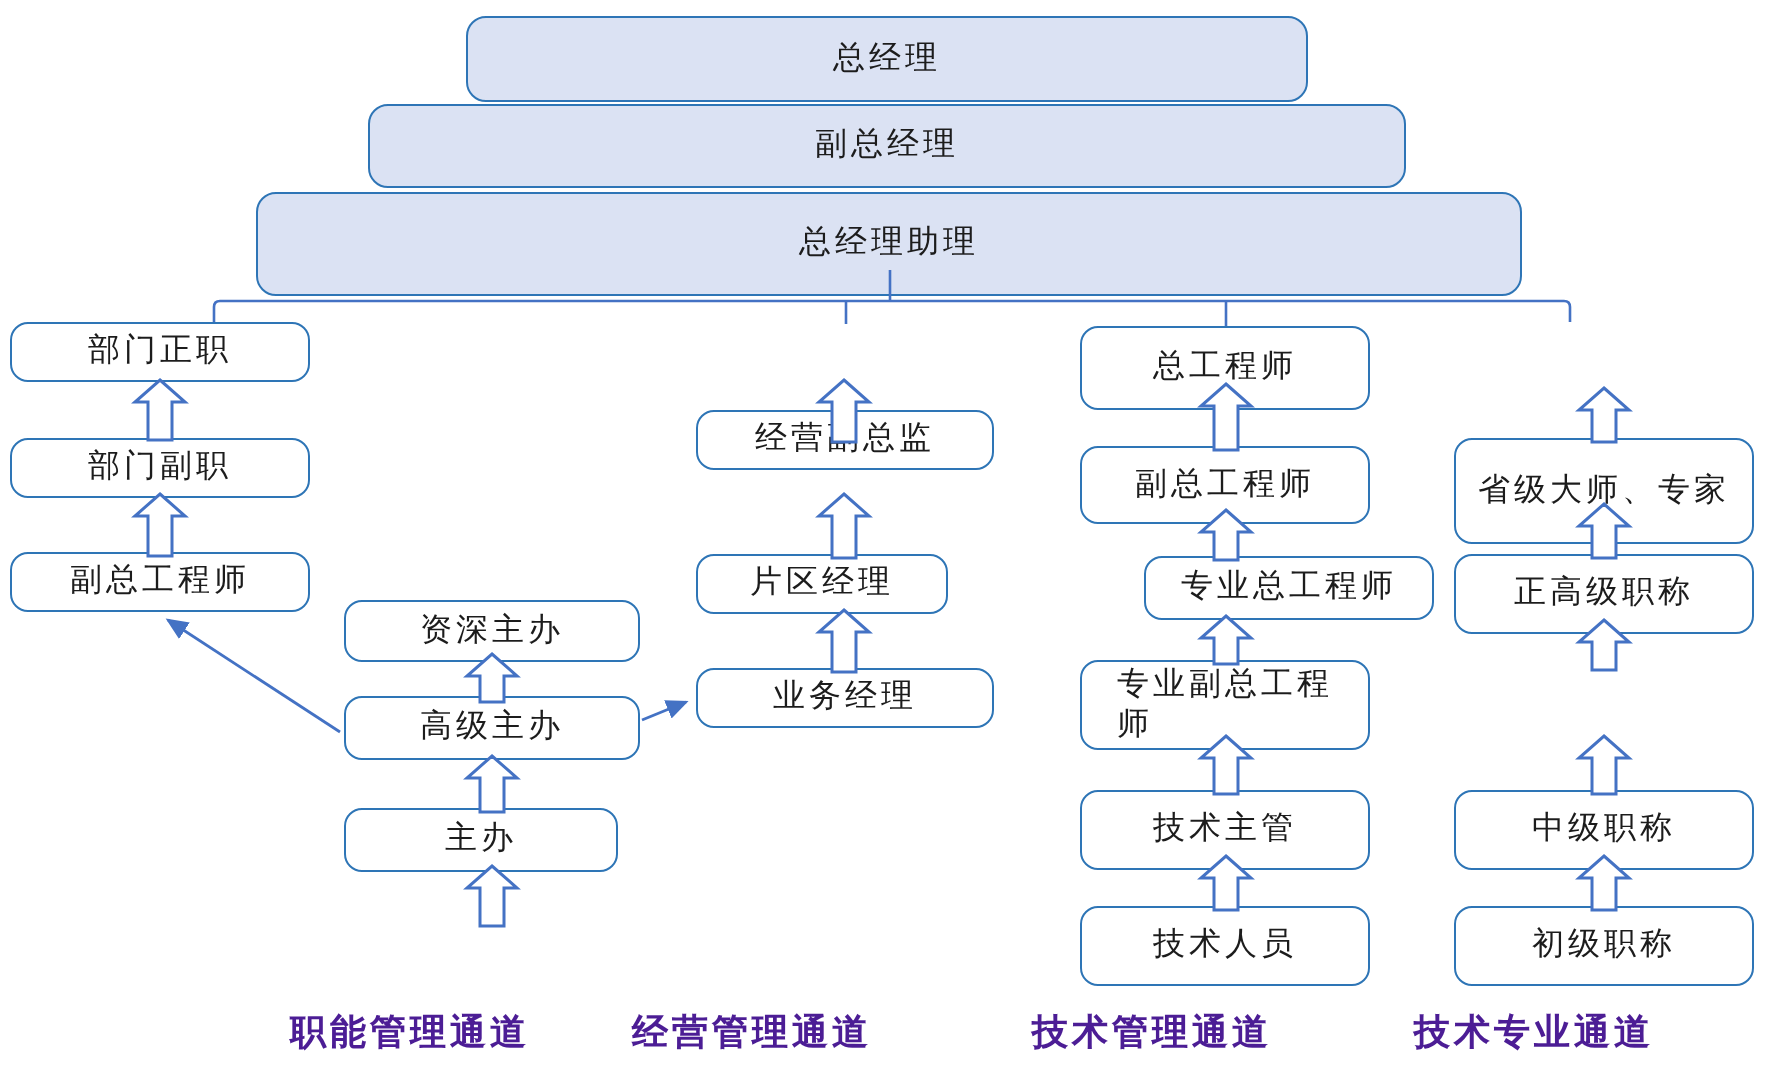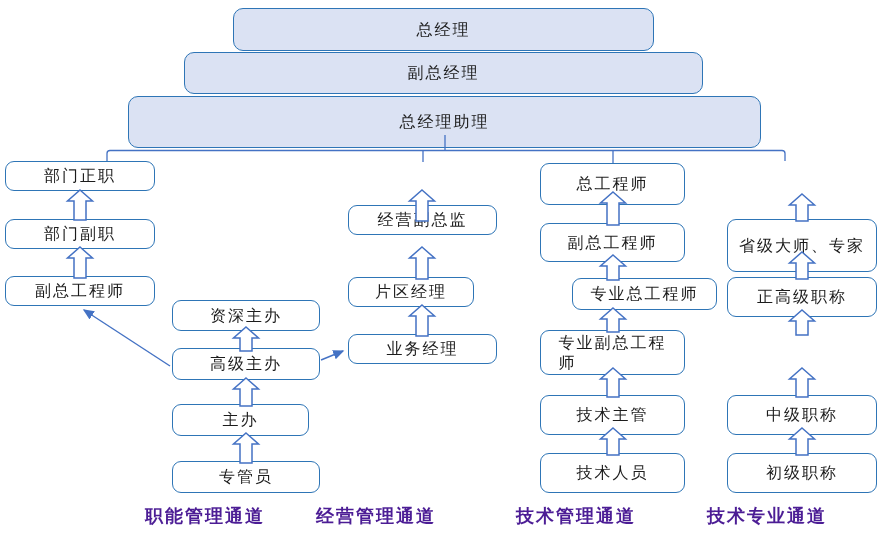--- a/index.html
+++ b/index.html
@@ -31,21 +31,20 @@
   <div class="node pyr" style="left:184px;top:52px;width:519px;height:42px">副总经理</div>
   <div class="node pyr" style="left:128px;top:96px;width:633px;height:52px">总经理助理</div>
 
   <div class="node" style="left:5px;top:161px;width:150px;height:30px">部门正职</div>
   <div class="node" style="left:5px;top:219px;width:150px;height:30px">部门副职</div>
   <div class="node" style="left:5px;top:276px;width:150px;height:30px">副总工程师</div>
 
   <div class="node" style="left:172px;top:300px;width:148px;height:31px">资深主办</div>
   <div class="node" style="left:172px;top:348px;width:148px;height:32px">高级主办</div>
   <div class="node" style="left:172px;top:404px;width:137px;height:32px">主办</div>
-  <div class="node" style="left:172px;top:461px;width:148px;height:32px">专管员</div>
 
   <div class="node" style="left:348px;top:205px;width:149px;height:30px">经营副总监</div>
   <div class="node" style="left:348px;top:277px;width:126px;height:30px">片区经理</div>
   <div class="node" style="left:348px;top:334px;width:149px;height:30px">业务经理</div>
 
   <div class="node" style="left:540px;top:163px;width:145px;height:42px">总工程师</div>
   <div class="node" style="left:540px;top:223px;width:145px;height:39px">副总工程师</div>
   <div class="node" style="left:572px;top:278px;width:145px;height:32px">专业总工程师</div>
   <div class="node" style="left:540px;top:330px;width:145px;height:45px">专业副总工程
 师</div>

